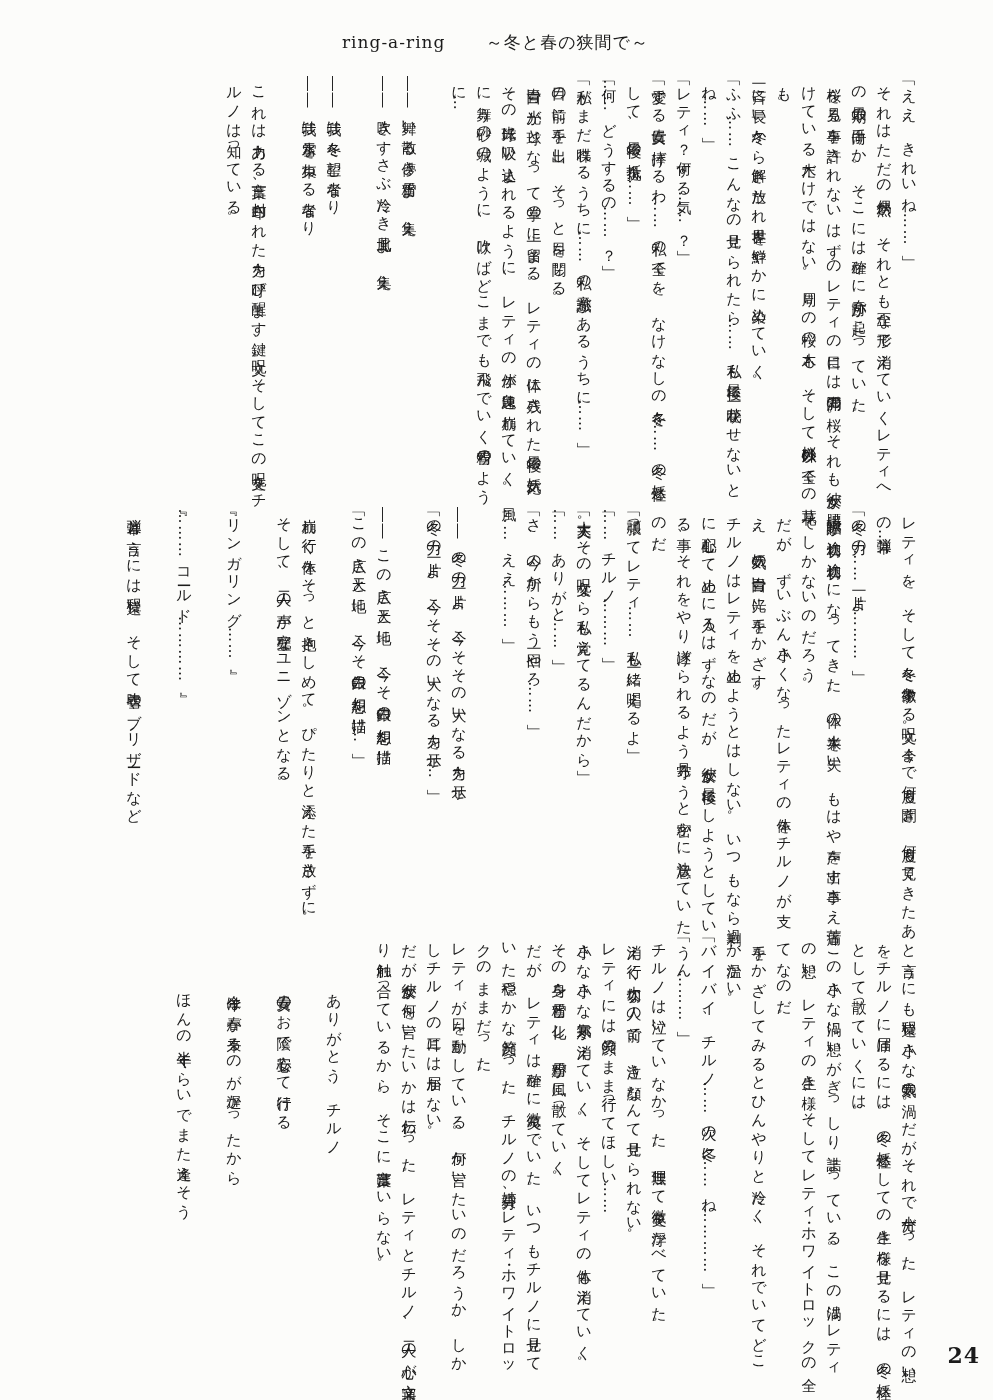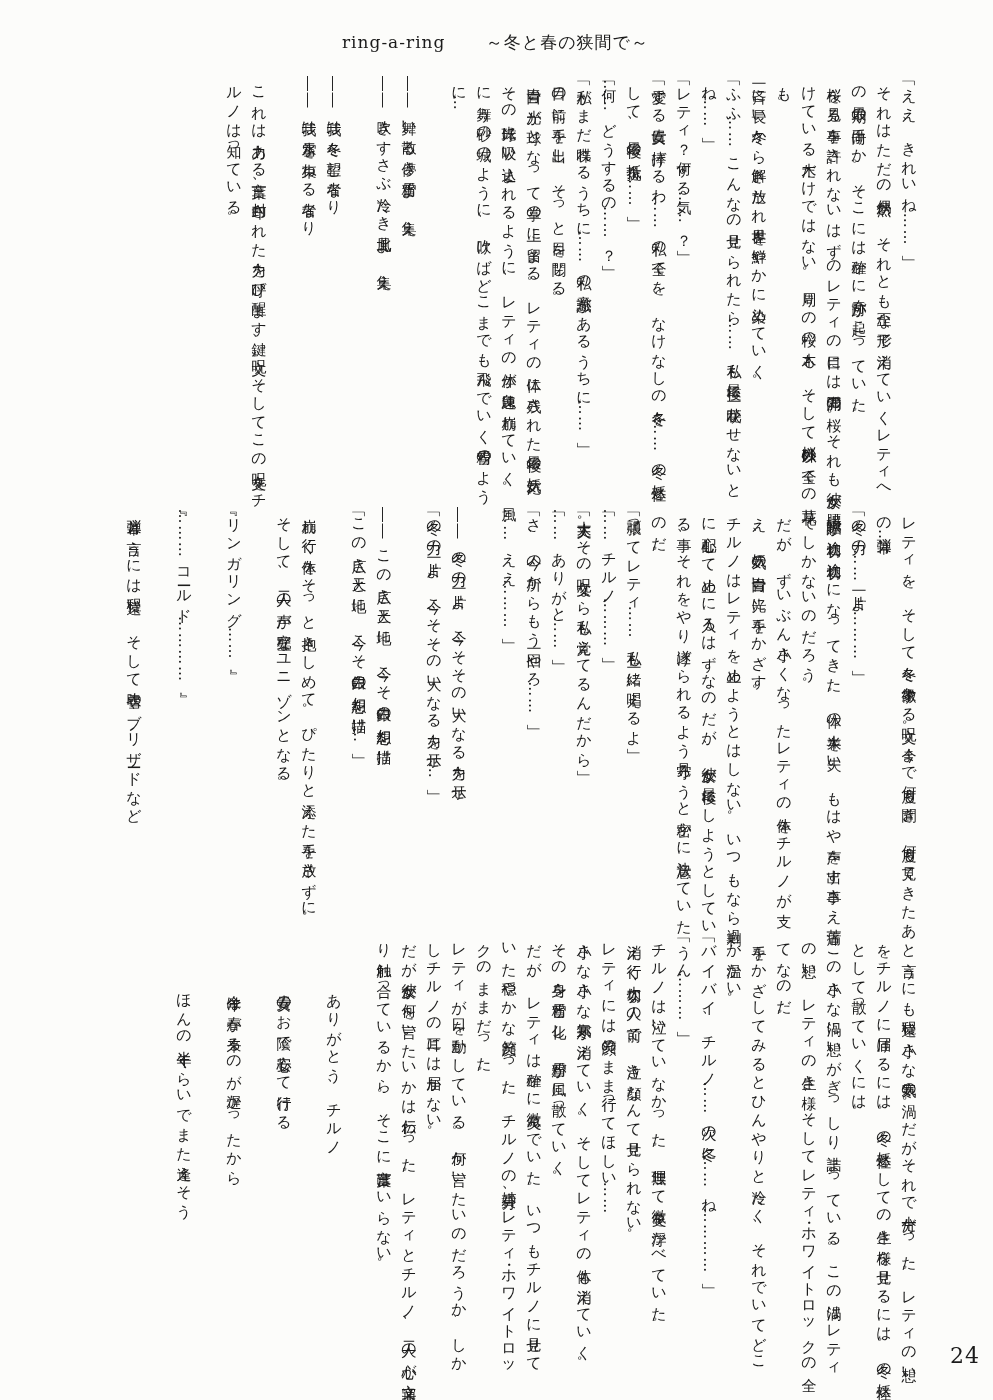--- a/index.html
+++ b/index.html
@@ -36,20 +36,21 @@
   .band-2 { top:507px; height:430px; }
   .band-3 { top:933px; height:448px; }
   .band p { margin:0; padding:0; }
   .band p.gap { margin-block-start:25px; }
   .band p.indent { text-indent:50px; }
   .page-number {
     position:absolute;
     right:13px; bottom:32px;
     font-size:22px;
     letter-spacing:1px;
+    font-weight:bold;
   }
 </style>
 </head>
 <body>
 
 <div class="page" style="background: rgb(252, 252, 250); color: rgb(27, 27, 27);">
 
   <div class="header">
     <span class="title-latin">ring-a-ring</span>
     <span class="title-ja">～冬と春の狭間で～</span>

